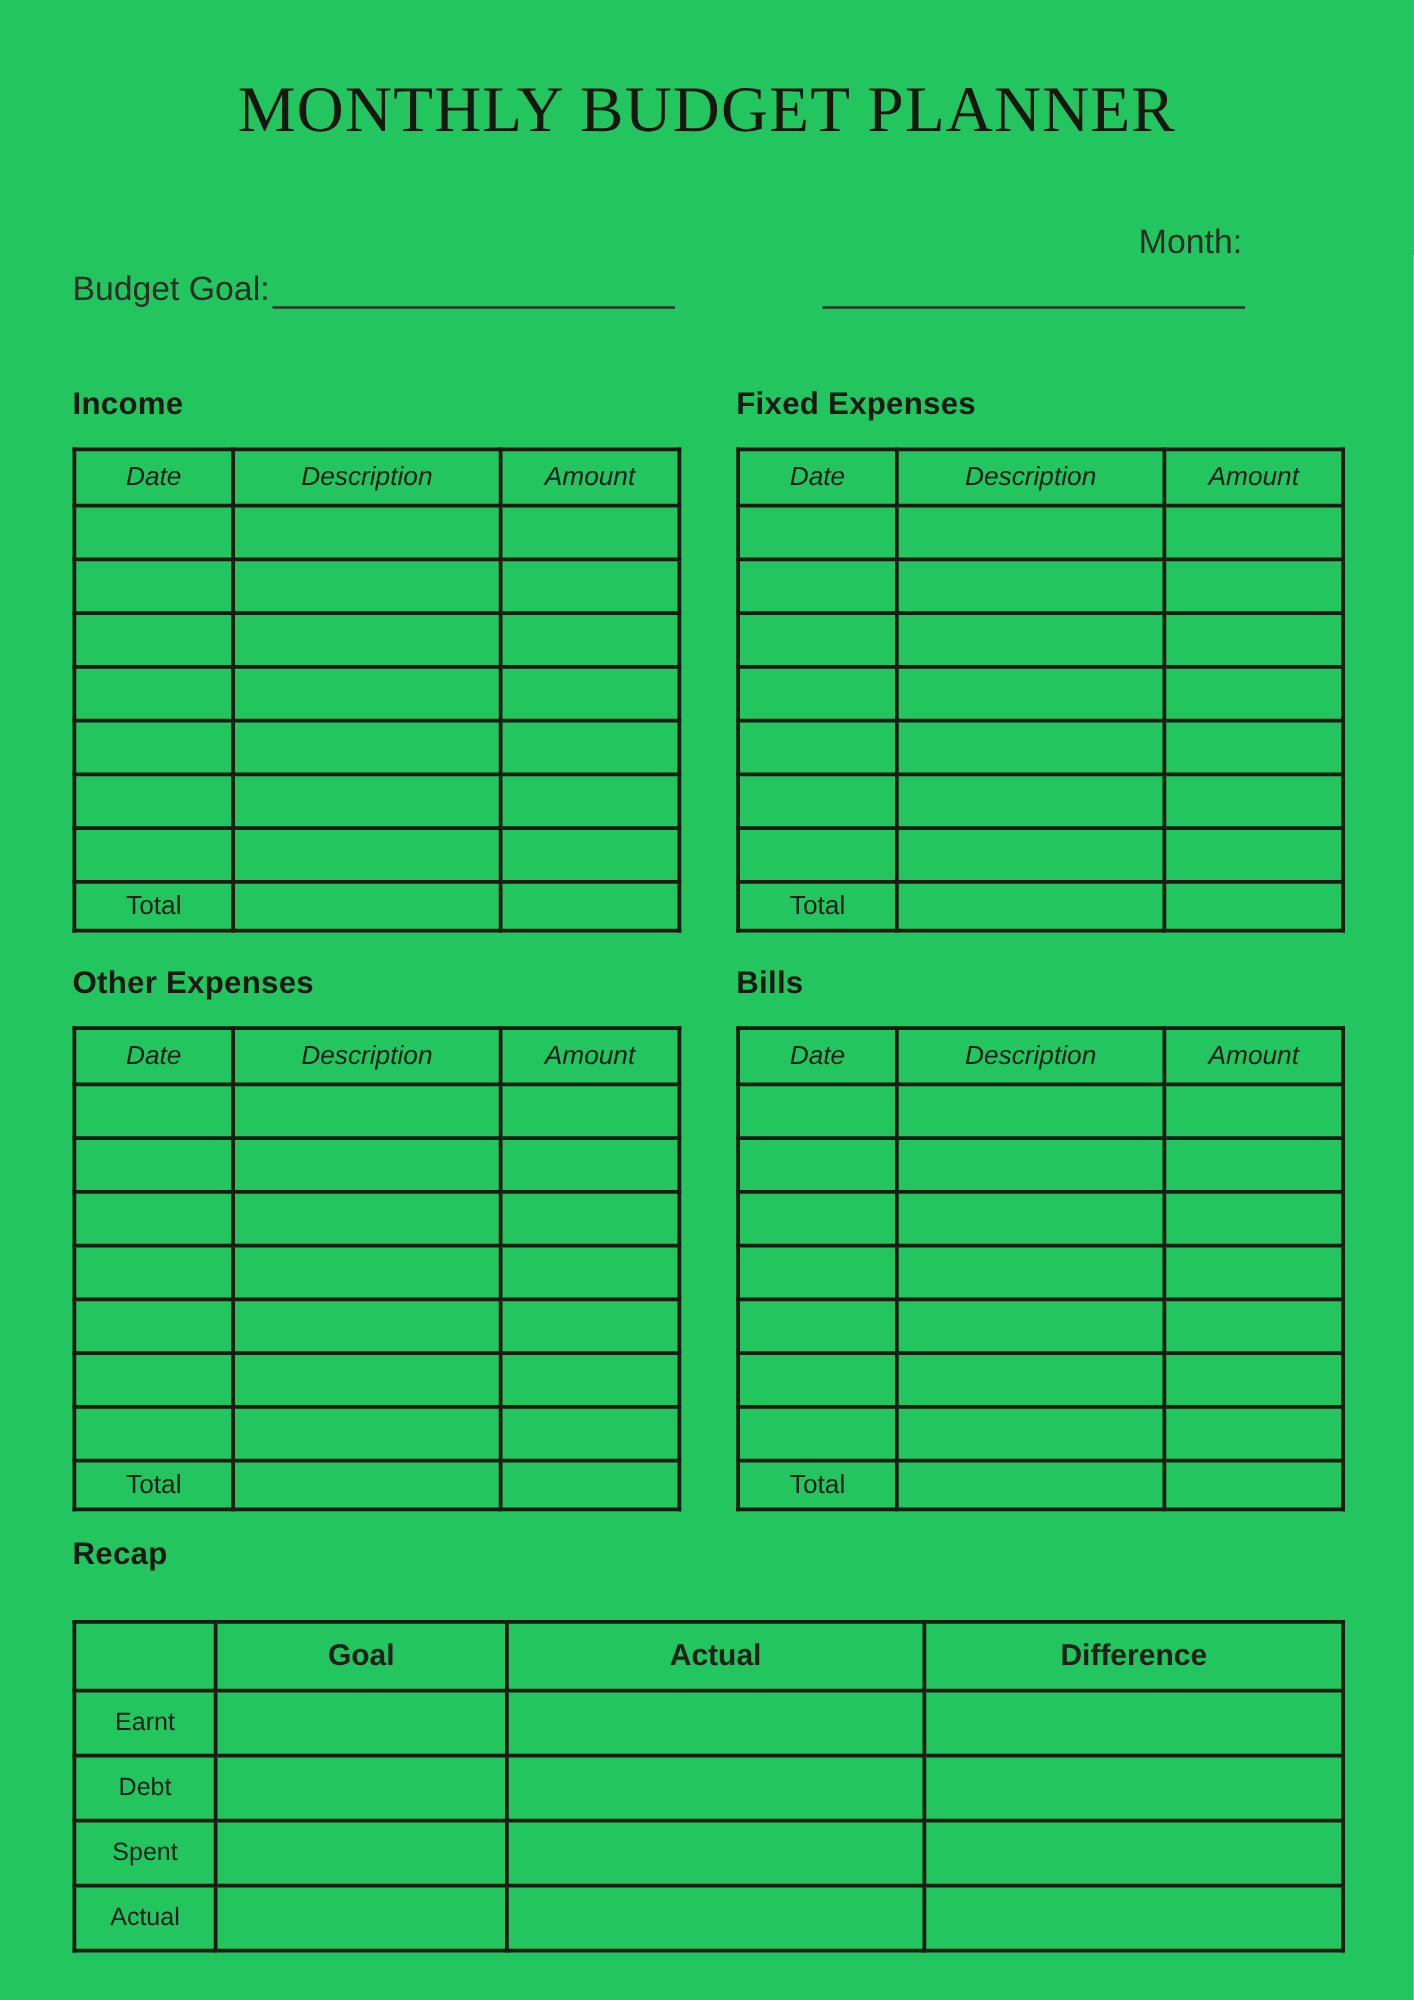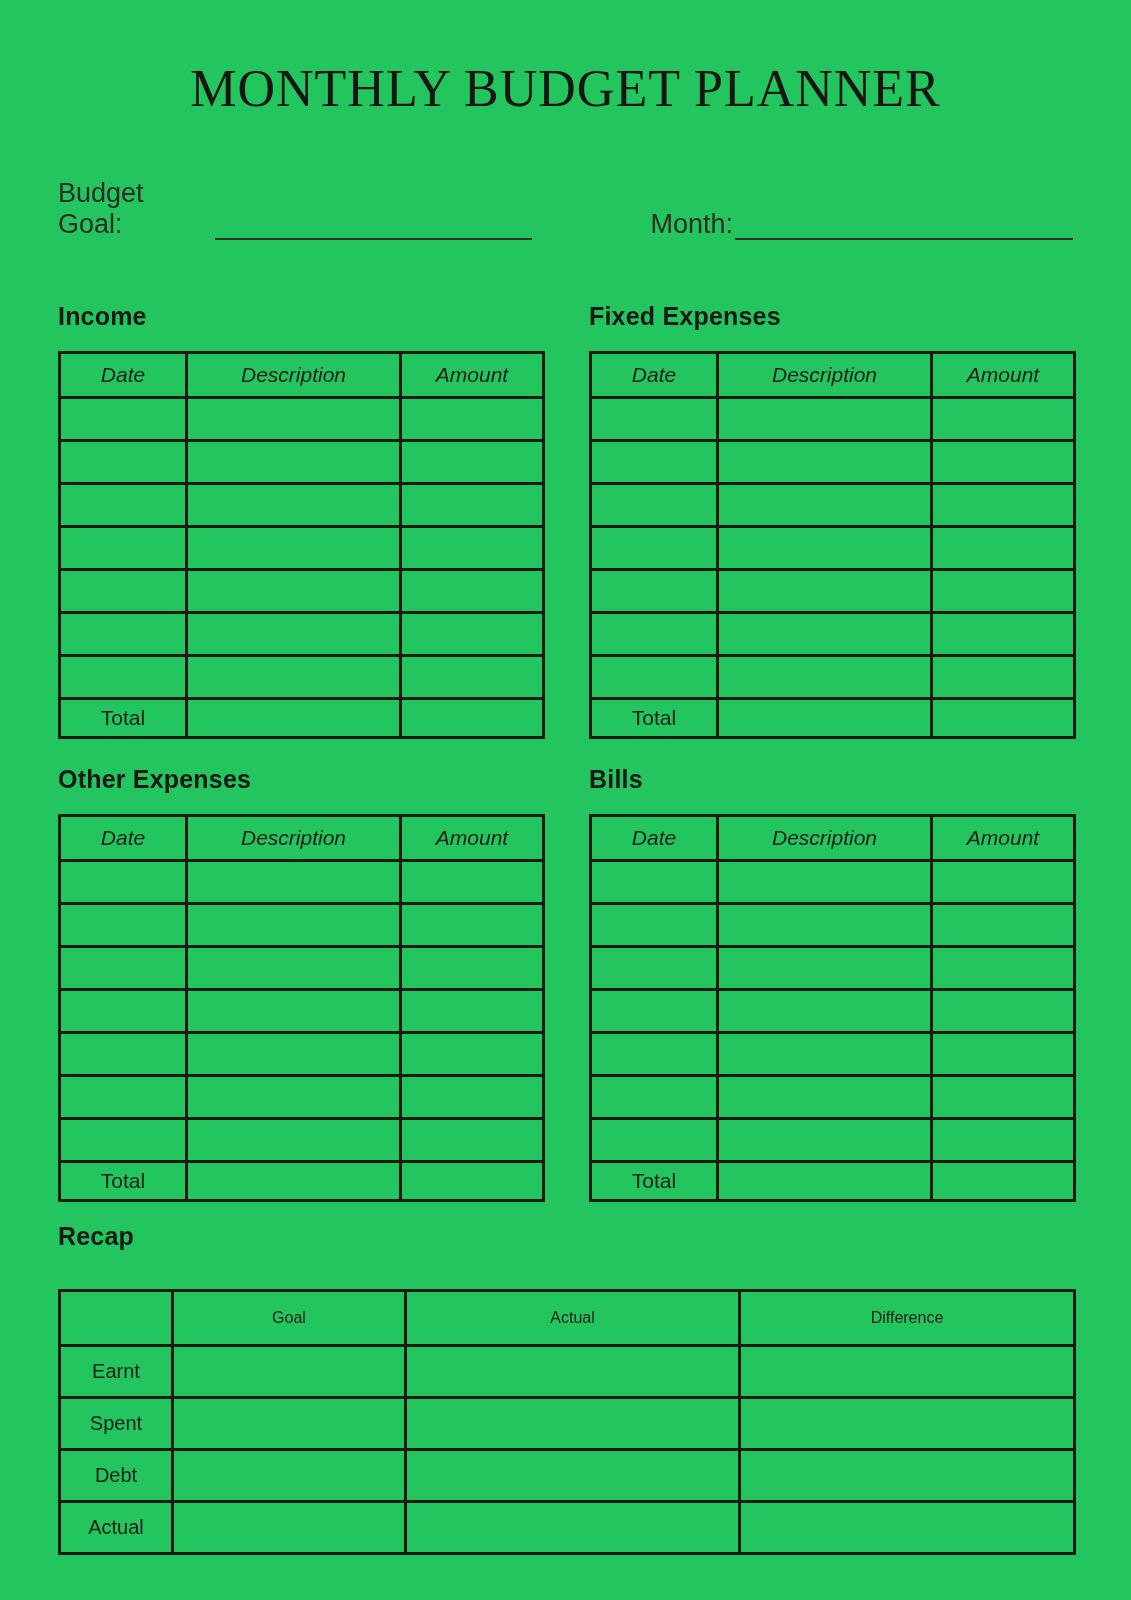--- a/index.html
+++ b/index.html
@@ -25,21 +25,21 @@
     line-height:1.2;
     white-space:nowrap;
   }
 
   
   .fields-row { display:flex; margin-top:58px; }
   .field { display:flex; align-items:flex-end; }
   .field-label { font-size:27px; color:#2e2c27; line-height:1.15; padding-right:2px; }
   .field-line  { height:36px; border-bottom:2px solid #32302b; }
   .line-goal   { width:322px; }
-  .field-month { margin-left:118px; }
+  .field-month { margin-left:118px;flex-direction:column; }
   .line-month  { width:338px; }
 
   
   .sections-row { display:flex; column-gap:47px; margin-top:62px; }
   .sections-row.second { margin-top:26px; }
   .section { width:484px; }
   .section-heading {
     font-size:25px; font-weight:700; color:#1b1916;
     margin:0 0 20px 0; line-height:1.15;
     letter-spacing:0.2px;
@@ -57,21 +57,21 @@
   .total-label { text-align:center; font-size:21px; color:#21201c; vertical-align:middle; }
 
   
   .recap-heading {
     font-size:25px; font-weight:700; color:#1b1916;
     margin:20px 0 0 0; line-height:1.15; letter-spacing:0.2px;
   }
   table.recap { border-collapse:collapse; table-layout:fixed; width:1015px; margin-top:38px; }
   table.recap th, table.recap td { border:3px solid #1c1a15; padding:0; }
   table.recap thead th {
-    height:52px; font-weight:400; font-size:16px;
+    height:52px; font-weight:700; font-size:24px;
     text-align:center; vertical-align:middle; color:#21201c;
   }
   table.recap tbody th {
     height:49px; font-weight:400; font-size:20px;
     text-align:center; vertical-align:middle; color:#21201c;
   }
 </style>
 </head>
 <body>
 
@@ -364,27 +364,27 @@
       </tr>
     </thead>
     <tbody>
       <tr>
         <th>Earnt</th>
         <td></td>
         <td></td>
         <td></td>
       </tr>
       <tr>
+        <th>Debt</th>
+        <td></td>
+        <td></td>
+        <td></td>
+      </tr>
+      <tr>
         <th>Spent</th>
-        <td></td>
-        <td></td>
-        <td></td>
-      </tr>
-      <tr>
-        <th>Debt</th>
         <td></td>
         <td></td>
         <td></td>
       </tr>
       <tr>
         <th>Actual</th>
         <td></td>
         <td></td>
         <td></td>
       </tr>

